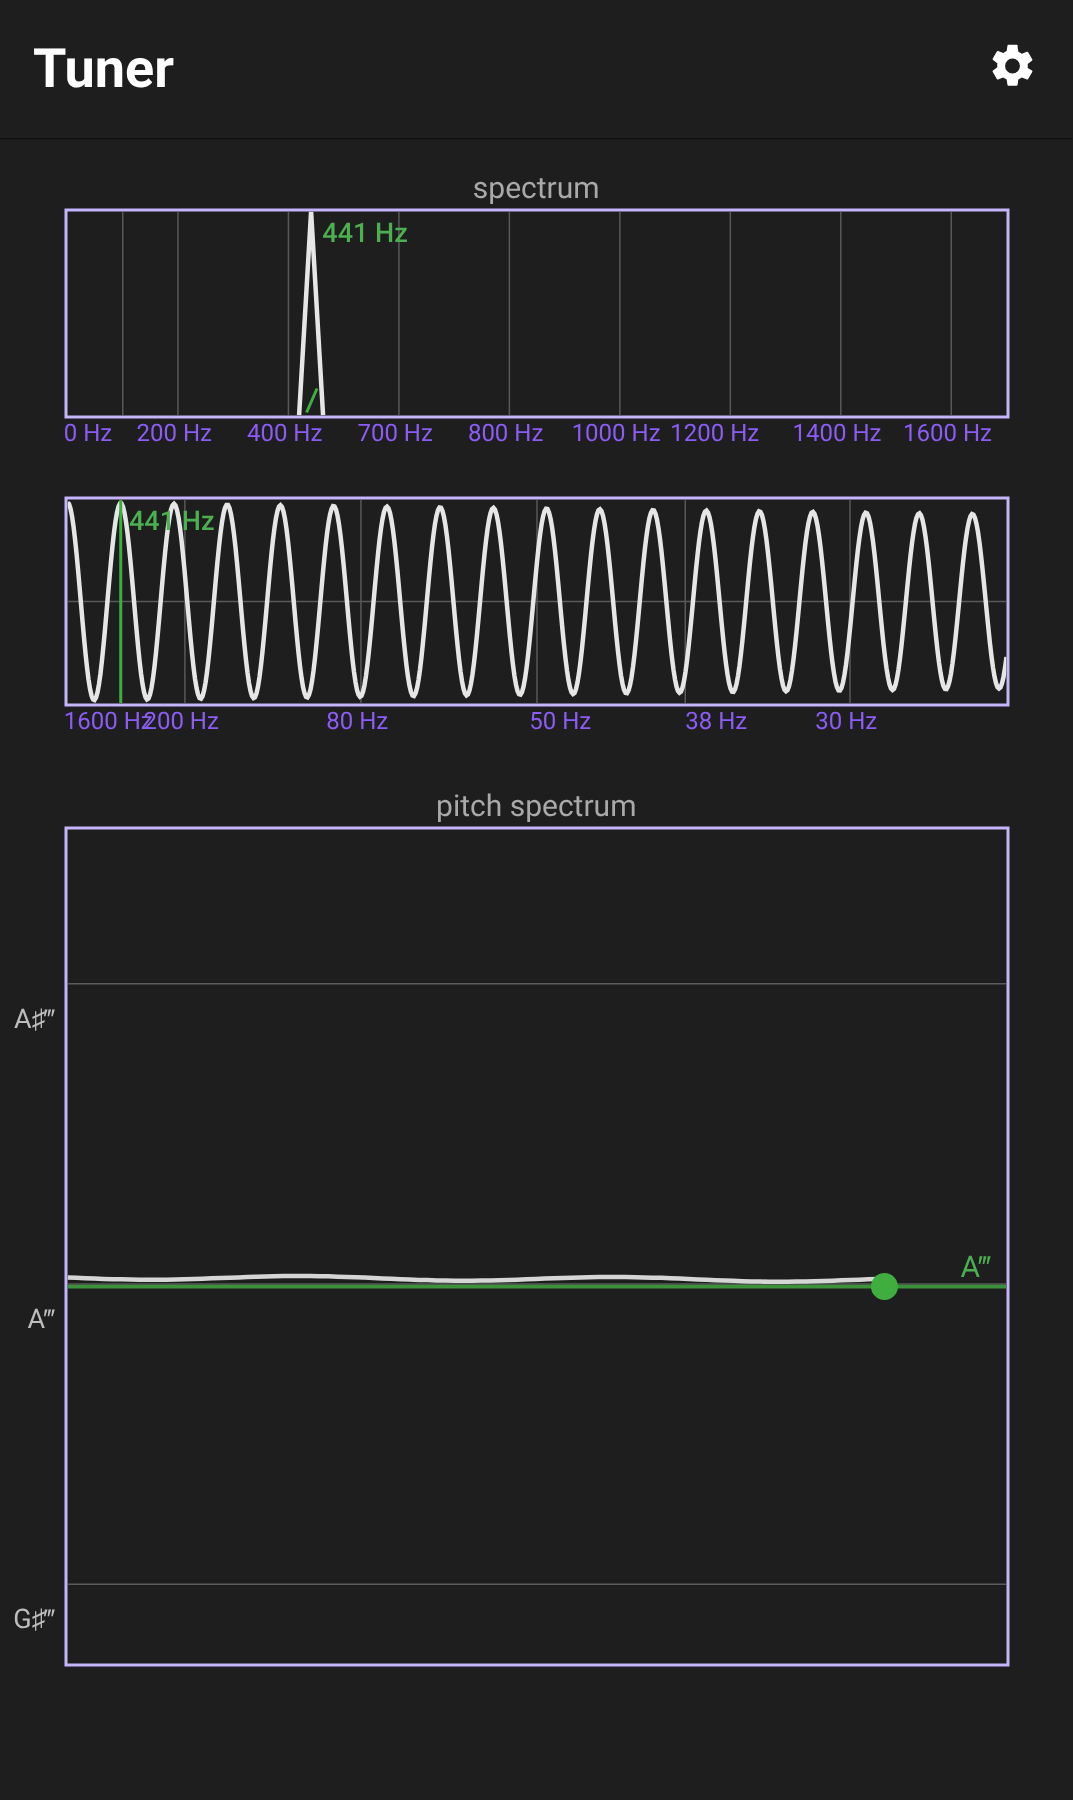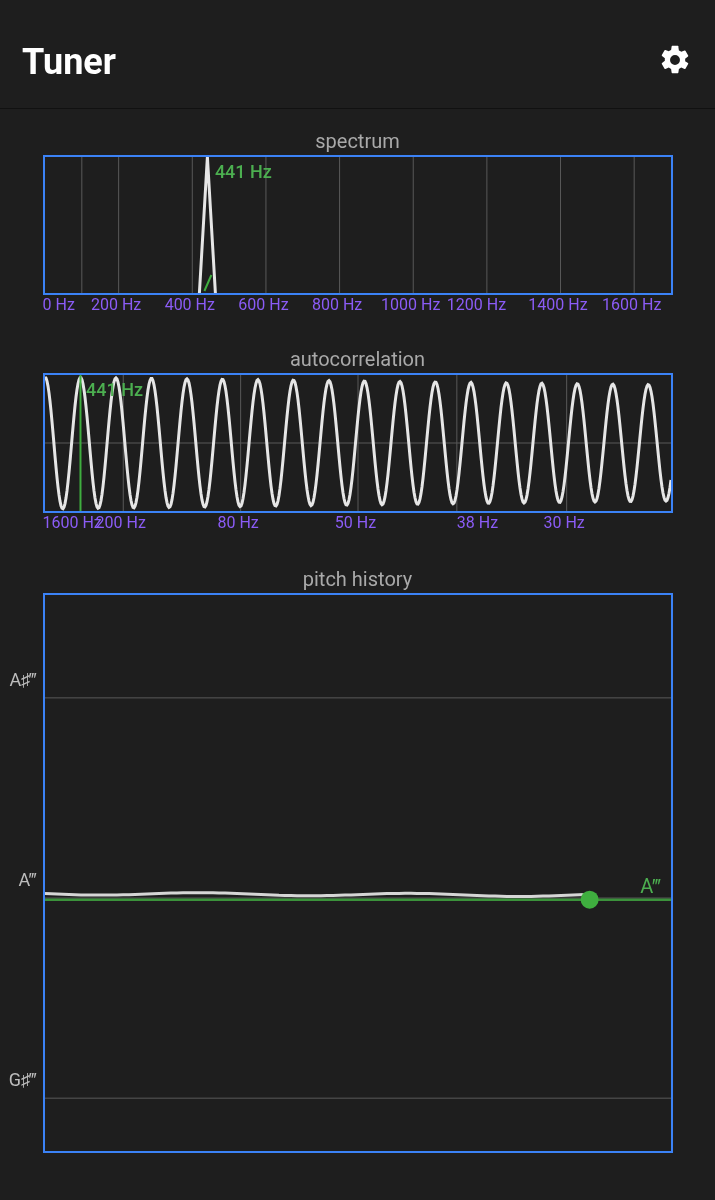--- a/index.html
+++ b/index.html
@@ -10,21 +10,21 @@
     background: #1e1e1e;
     font-family: -apple-system, BlinkMacSystemFont, "Segoe UI", Roboto, sans-serif;
     color: #dcdcdc;
     overflow: hidden;
   }
   .header {
     height: 92px;
     display: flex;
     align-items: center;
     justify-content: space-between;
-    padding: 16px 20px 0 22px;
+    padding: 0 20px 0 22px;
     border-bottom: 1px solid #111;
     background: #1e1e1e;
   }
   .title {
     font-size: 36px;
     font-weight: 700;
     color: #fff;
   }
   .gear {
     width: 40px;
@@ -40,21 +40,21 @@
     margin: 16px auto;
     position: relative;
   }
   .sect-title {
     text-align: center;
     font-size: 20px;
     color: #a9a9a9;
     margin: 20px 0 2px 0;
   }
   .chart-frame {
-    border: 2px solid #3b82f6;
+    border: 2px solid #c4b5fd;
     position: relative;
     overflow: hidden;
     box-sizing: border-box;
   }
   .xticks {
     display: flex;
     position: relative;
     height: 22px;
     font-size: 16px;
     color:#8b5cf6;
@@ -112,56 +112,55 @@
         <line x1="589.1764705882352" y1="0" x2="589.1764705882352" y2="136" class="grid-line"></line>
         <path d="M 154.39176470588234 136 L 162.39176470588234 0 L 170.39176470588234 136" class="peak-path"></path>
         <line x1="159.39176470588234" y1="134" x2="166.39176470588234" y2="118" class="marker-line"></line>
       </svg>
     <div id="spectrum-peak-label" class="marker-label" style="left: 170.392px; top: 4px;">441 Hz</div>
   </div>
   <div id="spectrum-xticks" class="xticks">
       <span style="left: 0px; transform: translateX(0px);">0 Hz</span>
       <span style="left: 73.6471px;">200 Hz</span>
       <span style="left: 147.294px;">400 Hz</span>
-      <span style="left: 220.941px;">600 Hz</span>
+      <span style="left: 220.941px;">700 Hz</span>
       <span style="left: 294.588px; text-align: center;">800 Hz</span>
       <span style="left: 368.235px;">1000 Hz</span>
       <span style="left: 434px;">1200 Hz</span>
       <span style="left: 515.529px;">1400 Hz</span>
       <span style="left: 589.176px;">1600 Hz</span>
     </div>
 </div>
 
 <div class="section" style="margin-top:30px">
-  <div class="sect-title">autocorrelation</div>
   <div id="autocorr-frame" class="chart-frame">
     <svg id="autocorr-svg" viewBox="0 0 626 136" preserveAspectRatio="none">
         <line x1="78.25" y1="0" x2="78.25" y2="136" class="grid-line"></line>
         <line x1="195.625" y1="0" x2="195.625" y2="136" class="grid-line"></line>
         <line x1="313" y1="0" x2="313" y2="136" class="grid-line"></line>
         <line x1="411.84210526315786" y1="0" x2="411.84210526315786" y2="136" class="grid-line"></line>
         <line x1="521.6666666666666" y1="0" x2="521.6666666666666" y2="136" class="grid-line"></line>
         <line x1="0" y1="68" x2="626" y2="68" class="grid-line"></line>
         <path d="M 0 2.0 L 0 2.0 L 1 3.0 L 2 6.1 L 3 11.1 L 4 17.9 L 5 26.3 L 6 35.9 L 7 46.6 L 8 57.9 L 9 69.5 L 10 81.1 L 11 92.2 L 12 102.6 L 13 111.9 L 14 119.9 L 15 126.2 L 16 130.7 L 17 133.2 L 18 133.7 L 19 132.1 L 20 128.6 L 21 123.1 L 22 115.9 L 23 107.2 L 24 97.3 L 25 86.5 L 26 75.1 L 27 63.5 L 28 52.1 L 29 41.1 L 30 31.0 L 31 22.0 L 32 14.5 L 33 8.7 L 34 4.7 L 35 2.7 L 36 2.7 L 37 4.8 L 38 8.9 L 39 14.8 L 40 22.3 L 41 31.3 L 42 41.4 L 43 52.4 L 44 63.8 L 45 75.4 L 46 86.7 L 47 97.5 L 48 107.3 L 49 115.9 L 50 123.0 L 51 128.3 L 52 131.8 L 53 133.3 L 54 132.7 L 55 130.1 L 56 125.6 L 57 119.3 L 58 111.4 L 59 102.1 L 60 91.7 L 61 80.7 L 62 69.2 L 63 57.7 L 64 46.5 L 65 36.0 L 66 26.5 L 67 18.3 L 68 11.7 L 69 6.8 L 70 3.9 L 71 2.9 L 72 4.0 L 73 7.1 L 74 12.0 L 75 18.8 L 76 27.0 L 77 36.6 L 78 47.1 L 79 58.3 L 80 69.8 L 81 81.2 L 82 92.2 L 83 102.4 L 84 111.6 L 85 119.4 L 86 125.5 L 87 129.9 L 88 132.4 L 89 132.8 L 90 131.2 L 91 127.6 L 92 122.2 L 93 115.1 L 94 106.5 L 95 96.7 L 96 86.0 L 97 74.8 L 98 63.3 L 99 52.0 L 100 41.2 L 101 31.3 L 102 22.5 L 103 15.1 L 104 9.4 L 105 5.5 L 106 3.6 L 107 3.6 L 108 5.7 L 109 9.8 L 110 15.7 L 111 23.2 L 112 32.0 L 113 42.1 L 114 52.9 L 115 64.2 L 116 75.6 L 117 86.8 L 118 97.3 L 119 107.0 L 120 115.4 L 121 122.4 L 122 127.6 L 123 131.0 L 124 132.4 L 125 131.8 L 126 129.2 L 127 124.7 L 128 118.4 L 129 110.5 L 130 101.4 L 131 91.1 L 132 80.2 L 133 68.9 L 134 57.6 L 135 46.5 L 136 36.2 L 137 26.9 L 138 18.8 L 139 12.3 L 140 7.6 L 141 4.7 L 142 3.8 L 143 4.9 L 144 8.0 L 145 13.0 L 146 19.6 L 147 27.8 L 148 37.3 L 149 47.7 L 150 58.7 L 151 70.0 L 152 81.3 L 153 92.1 L 154 102.2 L 155 111.2 L 156 118.8 L 157 124.9 L 158 129.1 L 159 131.5 L 160 131.9 L 161 130.3 L 162 126.7 L 163 121.3 L 164 114.2 L 165 105.7 L 166 96.0 L 167 85.5 L 168 74.4 L 169 63.1 L 170 52.0 L 171 41.3 L 172 31.5 L 173 22.9 L 174 15.7 L 175 10.1 L 176 6.3 L 177 4.4 L 178 4.6 L 179 6.7 L 180 10.7 L 181 16.5 L 182 24.0 L 183 32.8 L 184 42.7 L 185 53.4 L 186 64.5 L 187 75.8 L 188 86.8 L 189 97.2 L 190 106.7 L 191 114.9 L 192 121.7 L 193 126.9 L 194 130.2 L 195 131.5 L 196 130.9 L 197 128.2 L 198 123.8 L 199 117.5 L 200 109.7 L 201 100.7 L 202 90.6 L 203 79.8 L 204 68.6 L 205 57.4 L 206 46.6 L 207 36.4 L 208 27.2 L 209 19.3 L 210 13.0 L 211 8.3 L 212 5.5 L 213 4.7 L 214 5.9 L 215 8.9 L 216 13.9 L 217 20.5 L 218 28.6 L 219 38.0 L 220 48.2 L 221 59.1 L 222 70.3 L 223 81.4 L 224 92.0 L 225 101.9 L 226 110.8 L 227 118.3 L 228 124.2 L 229 128.4 L 230 130.6 L 231 131.0 L 232 129.3 L 233 125.8 L 234 120.4 L 235 113.4 L 236 105.0 L 237 95.4 L 238 85.0 L 239 74.0 L 240 62.9 L 241 51.9 L 242 41.5 L 243 31.8 L 244 23.3 L 245 16.2 L 246 10.8 L 247 7.1 L 248 5.3 L 249 5.5 L 250 7.6 L 251 11.7 L 252 17.4 L 253 24.8 L 254 33.5 L 255 43.3 L 256 53.8 L 257 64.8 L 258 75.9 L 259 86.8 L 260 97.0 L 261 106.3 L 262 114.5 L 263 121.1 L 264 126.1 L 265 129.3 L 266 130.6 L 267 129.9 L 268 127.3 L 269 122.8 L 270 116.6 L 271 108.9 L 272 100.0 L 273 90.0 L 274 79.3 L 275 68.3 L 276 57.3 L 277 46.6 L 278 36.6 L 279 27.6 L 280 19.9 L 281 13.6 L 282 9.1 L 283 6.4 L 284 5.6 L 285 6.8 L 286 9.9 L 287 14.8 L 288 21.4 L 289 29.4 L 290 38.6 L 291 48.8 L 292 59.5 L 293 70.5 L 294 81.4 L 295 91.9 L 296 101.7 L 297 110.4 L 298 117.7 L 299 123.5 L 300 127.6 L 301 129.8 L 302 130.1 L 303 128.4 L 304 124.8 L 305 119.5 L 306 112.5 L 307 104.2 L 308 94.8 L 309 84.5 L 310 73.7 L 311 62.7 L 312 51.9 L 313 41.6 L 314 32.1 L 315 23.8 L 316 16.8 L 317 11.5 L 318 7.9 L 319 6.2 L 320 6.4 L 321 8.6 L 322 12.6 L 323 18.3 L 324 25.6 L 325 34.2 L 326 43.9 L 327 54.3 L 328 65.2 L 329 76.1 L 330 86.8 L 331 96.8 L 332 106.0 L 333 114.0 L 334 120.5 L 335 125.4 L 336 128.5 L 337 129.7 L 338 129.0 L 339 126.4 L 340 121.9 L 341 115.8 L 342 108.1 L 343 99.3 L 344 89.4 L 345 78.9 L 346 68.0 L 347 57.2 L 348 46.7 L 349 36.8 L 350 28.0 L 351 20.4 L 352 14.3 L 353 9.8 L 354 7.2 L 355 6.5 L 356 7.7 L 357 10.8 L 358 15.7 L 359 22.2 L 360 30.2 L 361 39.3 L 362 49.3 L 363 59.9 L 364 70.7 L 365 81.5 L 366 91.8 L 367 101.4 L 368 109.9 L 369 117.2 L 370 122.8 L 371 126.8 L 372 128.9 L 373 129.1 L 374 127.4 L 375 123.9 L 376 118.6 L 377 111.7 L 378 103.5 L 379 94.1 L 380 84.0 L 381 73.3 L 382 62.5 L 383 51.9 L 384 41.7 L 385 32.4 L 386 24.2 L 387 17.4 L 388 12.2 L 389 8.7 L 390 7.1 L 391 7.3 L 392 9.5 L 393 13.5 L 394 19.2 L 395 26.4 L 396 34.9 L 397 44.5 L 398 54.8 L 399 65.5 L 400 76.2 L 401 86.7 L 402 96.6 L 403 105.7 L 404 113.5 L 405 119.9 L 406 124.7 L 407 127.7 L 408 128.8 L 409 128.1 L 410 125.4 L 411 121.0 L 412 114.9 L 413 107.4 L 414 98.6 L 415 88.8 L 416 78.5 L 417 67.8 L 418 57.1 L 419 46.7 L 420 37.1 L 421 28.4 L 422 20.9 L 423 14.9 L 424 10.6 L 425 8.1 L 426 7.4 L 427 8.7 L 428 11.8 L 429 16.6 L 430 23.1 L 431 30.9 L 432 39.9 L 433 49.8 L 434 60.3 L 435 71.0 L 436 81.6 L 437 91.7 L 438 101.1 L 439 109.5 L 440 116.6 L 441 122.2 L 442 126.0 L 443 128.1 L 444 128.2 L 445 126.5 L 446 123.0 L 447 117.7 L 448 110.9 L 449 102.7 L 450 93.5 L 451 83.5 L 452 73.0 L 453 62.3 L 454 51.8 L 455 41.9 L 456 32.7 L 457 24.7 L 458 18.0 L 459 12.9 L 460 9.5 L 461 7.9 L 462 8.3 L 463 10.4 L 464 14.4 L 465 20.1 L 466 27.2 L 467 35.7 L 468 45.1 L 469 55.2 L 470 65.8 L 471 76.4 L 472 86.7 L 473 96.5 L 474 105.3 L 475 113.0 L 476 119.3 L 477 123.9 L 478 126.9 L 479 127.9 L 480 127.1 L 481 124.5 L 482 120.1 L 483 114.0 L 484 106.6 L 485 97.9 L 486 88.3 L 487 78.1 L 488 67.5 L 489 57.0 L 490 46.8 L 491 37.3 L 492 28.7 L 493 21.4 L 494 15.6 L 495 11.4 L 496 8.9 L 497 8.3 L 498 9.6 L 499 12.7 L 500 17.5 L 501 23.9 L 502 31.7 L 503 40.6 L 504 50.4 L 505 60.7 L 506 71.2 L 507 81.6 L 508 91.6 L 509 100.9 L 510 109.1 L 511 116.0 L 512 121.5 L 513 125.2 L 514 127.2 L 515 127.3 L 516 125.6 L 517 122.0 L 518 116.8 L 519 110.1 L 520 102.0 L 521 92.9 L 522 83.0 L 523 72.6 L 524 62.1 L 525 51.8 L 526 42.0 L 527 33.0 L 528 25.2 L 529 18.6 L 530 13.6 L 531 10.3 L 532 8.8 L 533 9.2 L 534 11.4 L 535 15.3 L 536 21.0 L 537 28.0 L 538 36.4 L 539 45.7 L 540 55.7 L 541 66.1 L 542 76.5 L 543 86.7 L 544 96.3 L 545 105.0 L 546 112.5 L 547 118.6 L 548 123.2 L 549 126.0 L 550 127.0 L 551 126.2 L 552 123.6 L 553 119.2 L 554 113.2 L 555 105.8 L 556 97.2 L 557 87.7 L 558 77.6 L 559 67.3 L 560 56.9 L 561 46.9 L 562 37.5 L 563 29.1 L 564 22.0 L 565 16.2 L 566 12.1 L 567 9.8 L 568 9.2 L 569 10.5 L 570 13.6 L 571 18.4 L 572 24.7 L 573 32.4 L 574 41.2 L 575 50.9 L 576 61.0 L 577 71.4 L 578 81.7 L 579 91.5 L 580 100.6 L 581 108.7 L 582 115.5 L 583 120.8 L 584 124.4 L 585 126.3 L 586 126.4 L 587 124.6 L 588 121.1 L 589 115.9 L 590 109.2 L 591 101.3 L 592 92.3 L 593 82.5 L 594 72.3 L 595 62.0 L 596 51.8 L 597 42.2 L 598 33.4 L 599 25.6 L 600 19.2 L 601 14.3 L 602 11.1 L 603 9.7 L 604 10.1 L 605 12.3 L 606 16.3 L 607 21.8 L 608 28.8 L 609 37.1 L 610 46.3 L 611 56.1 L 612 66.4 L 613 76.6 L 614 86.6 L 615 96.1 L 616 104.6 L 617 112.0 L 618 118.0 L 619 122.4 L 620 125.2 L 621 126.1 L 622 125.3 L 623 122.6 L 624 118.3 L 625 112.3 L 626 105.0" class="peak-path"></path>
         <line x1="35.487528344671205" y1="0" x2="35.487528344671205" y2="136" class="marker-line"></line>
       </svg>
     <div id="autocorr-marker-label" class="marker-label" style="left: 41.4875px; top: 4px;">441 Hz</div>
   </div>
   <div id="autocorr-xticks" class="xticks">
       <span style="left: 0px; transform: translateX(0px);">1600 Hz</span>
       <span style="left: 78.25px;">200 Hz</span>
       <span style="left: 195.625px;">80 Hz</span>
-      <span style="left: 313px;">50 Hz</span>
+      <span style="left: 331px;">50 Hz</span>
       <span style="left: 435px;">38 Hz</span>
       <span style="left: 521.667px;">30 Hz</span>
     </div>
 </div>
 
 <div class="section" style="margin-top:32px; width:630px;">
-  <div class="sect-title">pitch history</div>
+  <div class="sect-title">pitch spectrum</div>
   <div id="pitch-frame" class="chart-frame">
     <svg id="pitch-svg" viewBox="0 0 626 556" preserveAspectRatio="none">
         <line x1="0" y1="102.86" x2="626" y2="102.86" class="pitch-grid"></line>
         <line x1="0" y1="303.02000000000004" x2="626" y2="303.02000000000004" class="pitch-grid"></line>
         <line x1="0" y1="503.18" x2="626" y2="503.18" class="pitch-grid"></line>
         <line x1="0" y1="304.68800000000005" x2="626" y2="304.68800000000005" class="pitch-target-line"></line>
         <path d="M 0 298.572 L 0 298.6 L 6 298.8 L 12 299.1 L 18 299.3 L 24 299.6 L 30 299.8 L 36 299.9 L 42 300.0 L 48 300.1 L 54 300.1 L 60 300.1 L 66 300.1 L 72 300.0 L 78 299.8 L 84 299.7 L 90 299.5 L 96 299.2 L 102 299.0 L 108 298.8 L 114 298.6 L 120 298.3 L 126 298.1 L 132 298.0 L 138 297.8 L 144 297.7 L 150 297.7 L 156 297.7 L 162 297.7 L 168 297.8 L 174 297.9 L 180 298.1 L 186 298.3 L 192 298.5 L 198 298.7 L 204 299.0 L 210 299.3 L 216 299.5 L 222 299.8 L 228 300.0 L 234 300.3 L 240 300.4 L 246 300.6 L 252 300.7 L 258 300.8 L 264 300.8 L 270 300.8 L 276 300.7 L 282 300.6 L 288 300.5 L 294 300.3 L 300 300.1 L 306 299.9 L 312 299.7 L 318 299.4 L 324 299.2 L 330 299.0 L 336 298.8 L 342 298.6 L 348 298.5 L 354 298.4 L 360 298.3 L 366 298.3 L 372 298.4 L 378 298.5 L 384 298.6 L 390 298.8 L 396 298.9 L 402 299.2 L 408 299.4 L 414 299.7 L 420 300.0 L 426 300.2 L 432 300.5 L 438 300.7 L 444 300.9 L 450 301.1 L 456 301.3 L 462 301.4 L 468 301.5 L 474 301.5 L 480 301.5 L 486 301.4 L 492 301.3 L 498 301.1 L 504 301.0 L 510 300.8 L 516 300.5 L 522 300.3 L 528 300.1 L 534 299.8 L 540 299.6" class="pitch-history-path"></path>
         <circle cx="544.62" cy="304.68800000000005" r="9" class="pitch-marker-dot"></circle>
       </svg>
     <div id="pitch-current-label" class="pitch-current-label" style="right: 10px; top: 278.688px;">A‴</div>

